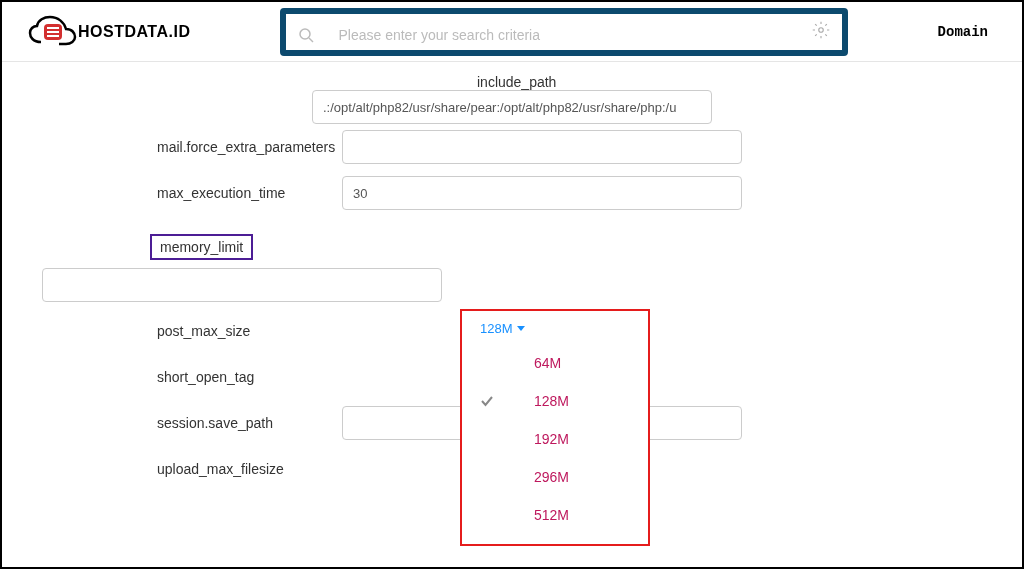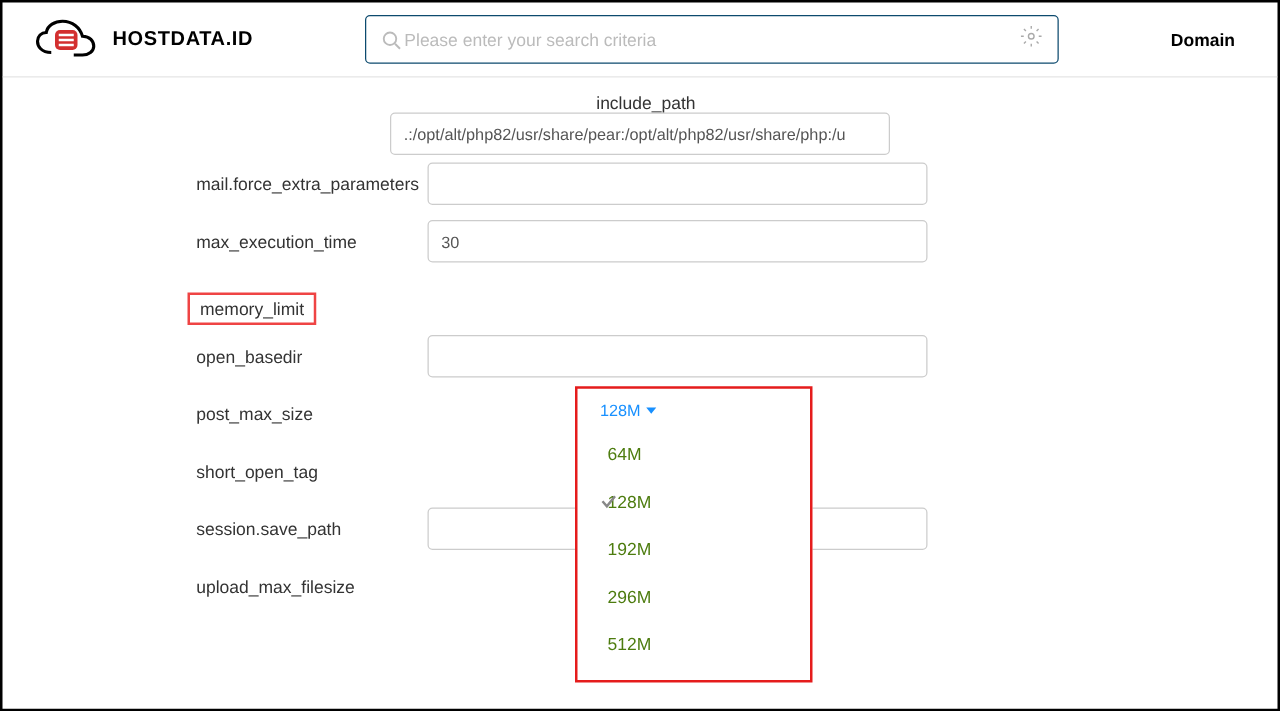--- a/index.html
+++ b/index.html
@@ -1,38 +1,38 @@
 <!DOCTYPE html>
 <html><head>
 <meta charset="utf-8">
 <style>
 * { box-sizing: border-box; margin: 0; padding: 0; }
 body { font-family: -apple-system, BlinkMacSystemFont, "Segoe UI", Arial, sans-serif; background: #fff; color: #333; }
 .frame { border: 2px solid #000; width: 1024px; height: 569px; position: relative; overflow: hidden; }
 .header { display: flex; align-items: center; padding: 10px 24px; border-bottom: 1px solid #e5e5e5; gap: 90px; height: 60px; }
-.logo { display: flex; align-items: center; gap: 12px; }
+.logo { display: flex; align-items: center; gap: 0; }
 .logo-icon { width: 52px; height: 36px; position: relative; }
 .logo-text { font-weight: 700; font-size: 16px; letter-spacing: 0.5px; color: #000; }
-.searchbox { flex: 1; max-width: 690px; display: flex; align-items: center; border: 1px solid #0c4a6e; border-radius: 4px; padding: 7px 12px; gap: 2px; }
+.searchbox { flex: 1; max-width: 690px; display: flex; align-items: flex-end; border: 6px solid #0c4a6e; border-radius: 4px; padding: 7px 12px; gap: 24px; }
 .searchbox input { border: none; outline: none; flex: 1; font-size: 14px; color: #888; }
 .searchbox input::placeholder { color: #bbb; }
 .gear { color: #999; font-size: 16px; cursor: pointer; }
-.domain-link { font-weight: 700; font-size: 14px; color: #000; cursor: pointer; margin-left: auto; margin-right: 10px; }
+.domain-link { font-weight: 700; font-size: 14px; color: #000; cursor: pointer; margin-left: auto; margin-right: 10px; font-family: Liberation Mono, monospace; }
 .content { padding: 0 40px; position: relative; }
 .row { display: flex; align-items: center; min-height: 46px; margin-top: 0; }
 .label { width: 300px; padding-left: 115px; font-size: 14px; color: #333; }
 .field { width: 400px; }
 .text-input { width: 400px; height: 34px; border: 1px solid #ccc; border-radius: 4px; padding: 4px 10px; font-size: 13px; color: #555; }
 .checkbox { width: 20px; height: 20px; background: #1890ff; border-radius: 3px; display: flex; align-items: center; justify-content: center; color: #fff; cursor: pointer; }
 .caret-down { display: inline-block; width: 0; height: 0; border-left: 4px solid transparent; border-right: 4px solid transparent; border-top: 5px solid #1890ff; }
 .dropdown-panel { position: absolute; left: 458px; top: 235px; width: 190px; border: 2px solid #e51c1c; background: #fff; z-index: 10; padding: 6px 0 10px 0; }
 .dropdown-panel .trigger-row { color: #1890ff; font-size: 13px; display: flex; align-items: center; gap: 4px; padding: 4px 18px 8px 18px; }
-.dd-item { display: flex; align-items: center; height: 38px; padding: 0 20px 0 24px; font-size: 14px; color: #4d7c0f; cursor: pointer; position: relative; }
+.dd-item { display: flex; align-items: center; height: 38px; padding: 0 20px 0 72px; font-size: 14px; color: #be185d; cursor: pointer; position: relative; }
 .dd-item .check { position: absolute; left: 16px; width: 18px; height: 18px; }
-.label-red { border: 2px solid #ef4444; padding: 3px 8px; margin-left: 108px; width: fit-content; display: flex; align-items: center; margin-top: 16px; }
+.label-red { border: 2px solid #4c1d95; padding: 3px 8px; margin-left: 108px; width: fit-content; display: flex; align-items: center; margin-top: 16px; }
 .row-memlimit .label { padding-left: 0; display: flex; align-items: center; }
 </style>
 </head>
 <body>
 <div class="frame">
 
 <div class="header">
   <div class="logo">
     <div class="logo-icon">
       <svg width="52" height="36" viewBox="0 0 52 36">
@@ -81,21 +81,20 @@
 
 
   <div class="row row-memlimit">
     <div class="label">
       <span class="label-red">memory_limit</span>
     </div>
     <div class="field"></div>
   </div>
 
   <div class="row">
-    <div class="label">open_basedir</div>
     <div class="field"><input class="text-input" value="" style=""></div>
   </div>
 
   <div class="row">
     <div class="label">post_max_size</div>
     <div class="field"></div>
   </div>
 
   <div class="row">
     <div class="label">short_open_tag</div>

